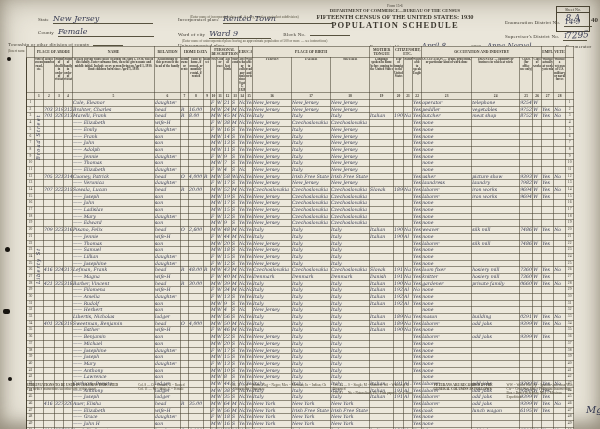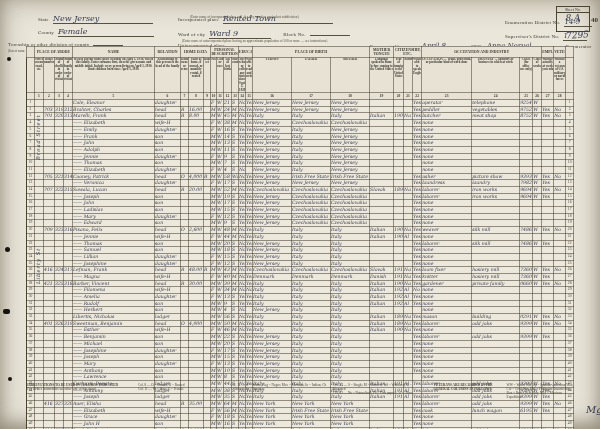--- a/index.html
+++ b/index.html
@@ -74,20 +74,26 @@
     <span class="hw fill" style="width:62px;font-size:8px;">Ward 9</span>
     <span class="pr lbl" style="margin-left:8px;">Block No.</span>
     <span class="fill" style="width:40px;"></span>
   </div>
   <div class="hdr" style="left:178px;top:33px;">
     <span class="pr lbl">Unincorporated place</span>
     <span class="fill" style="width:90px;"></span>
   </div>
   <div class="hdr micro" style="left:182px;top:40px;width:170px;white-space:normal;">(Enter name of unincorporated place having an approximate population of 500 or more — see instructions)</div>
 
+  <div class="hdr titleblock" style="left:300px;top:4px;width:190px;">
+    <div class="pr" style="font-size:3.6px;">Form 15-6</div>
+    <div class="pr" style="font-size:4.6px;font-weight:bold;">DEPARTMENT OF COMMERCE—BUREAU OF THE CENSUS</div>
+    <div class="pr" style="font-size:6.4px;font-weight:bold;">FIFTEENTH CENSUS OF THE UNITED STATES: 1930</div>
+    <div class="pr" style="font-size:8.5px;font-weight:bold;letter-spacing:1.2px;">POPULATION SCHEDULE</div>
+  </div>
 
   <div class="hdr" style="left:505px;top:10px;">
     <span class="pr lbl">Enumeration District No.</span>
     <span class="hw fill" style="width:28px;font-size:7px;">14-9</span>
   </div>
   <div class="hdr" style="left:505px;top:24px;">
     <span class="pr lbl">Supervisor's District No.</span>
     <span class="hw fill" style="width:24px;font-size:7px;">1</span>
   </div>
   <div class="sheetbox" style="left:556px;top:6px;width:32px;height:24px;">

